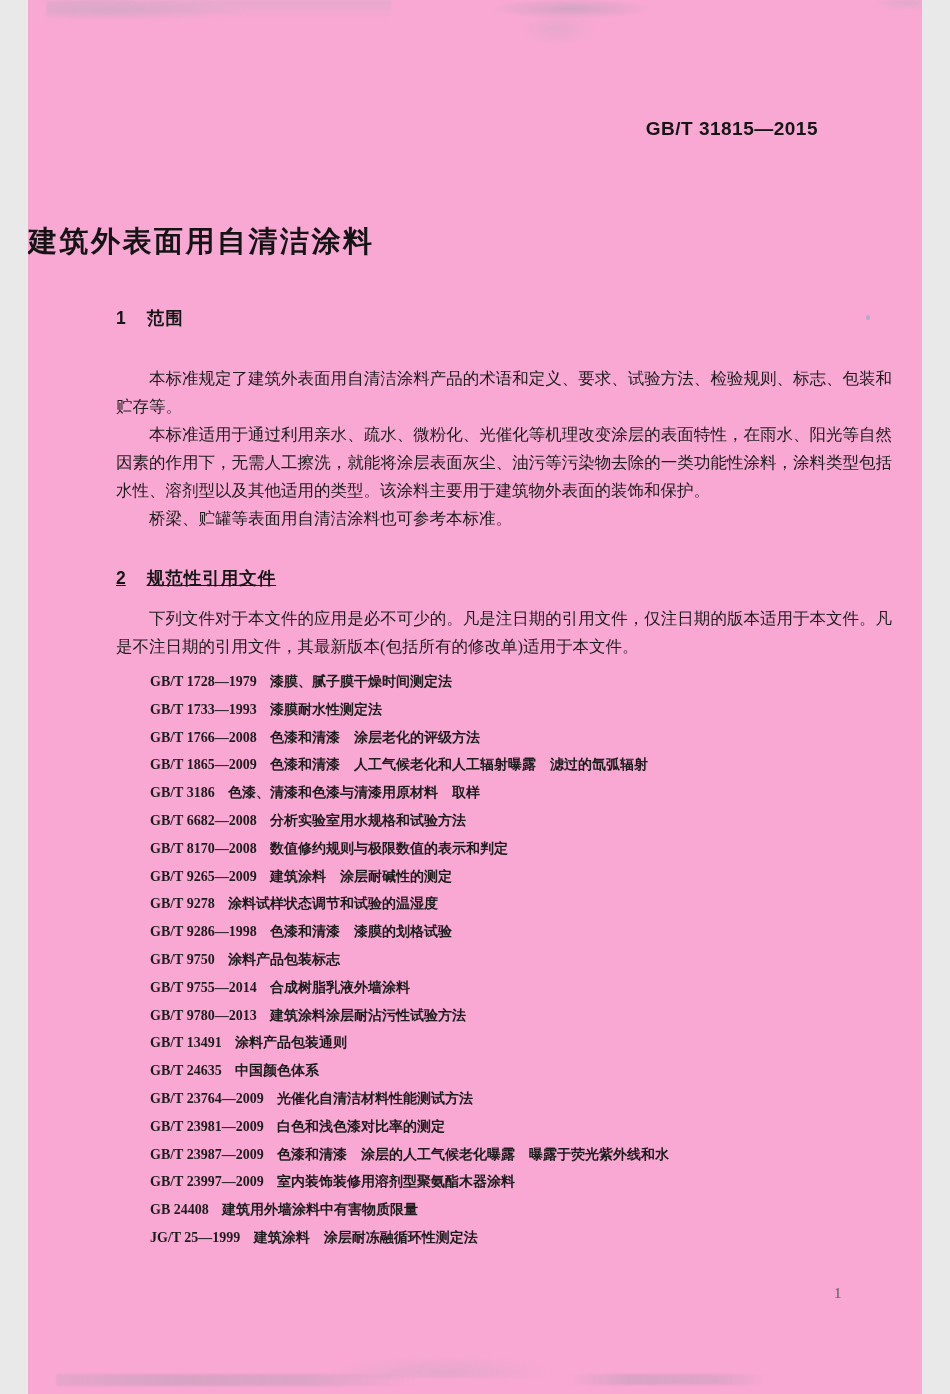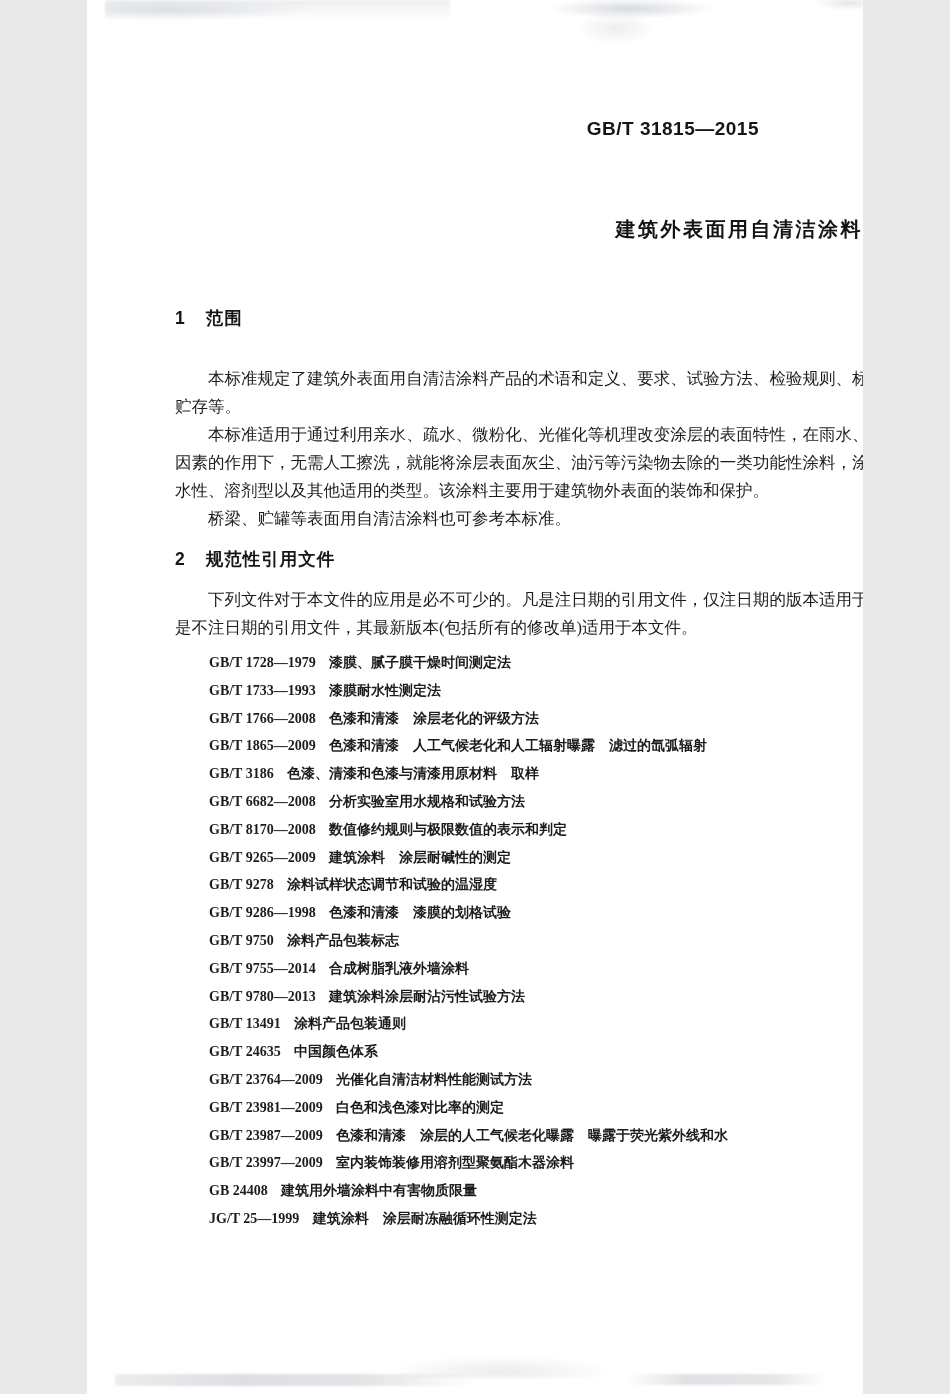--- a/index.html
+++ b/index.html
@@ -1,20 +1,20 @@
 <!DOCTYPE html>
 <html lang="zh"><head>
 <meta charset="utf-8">
 <style>
   html,body{margin:0;padding:0;background:#e9e9e9;}
   .page{
     position:relative;
-    width:776px;height:1394px;
+    width:894px;height:1394px;
     margin:0 auto;
-    background:#ffffff;
+    background:#f9a8d4;
     overflow:hidden;
     color:#1c1c1c;
     font-family:"Liberation Serif", serif;
   }
   
   .smudge{position:absolute;pointer-events:none;}
   .smudge-topleft{
     left:18px;top:0;width:345px;height:34px;
     background:
       radial-gradient(ellipse 60% 45% at 18% 30%, rgba(158,166,176,.30), rgba(158,166,176,0) 70%),
@@ -54,37 +54,37 @@
   }
   
   .doc-number{
     position:absolute;top:118px;right:104px;
     font-family:"Liberation Sans", sans-serif;
     font-weight:700;font-size:19px;letter-spacing:.5px;
     color:#151515;
   }
   .doc-title{
     position:absolute;top:203px;left:0;width:100%;
-    text-align:right;
+    text-align:left;
     font-family:"Liberation Sans", sans-serif;
-    font-weight:700;font-size:20px;letter-spacing:2.5px;
+    font-weight:700;font-size:29px;letter-spacing:2.5px;
     color:#141414;
   }
   .content{
     position:absolute;top:300px;left:88px;width:776px;
   }
   .sec-heading{
     margin:0;
     font-family:"Liberation Sans", sans-serif;
     font-weight:700;font-size:17.5px;letter-spacing:1px;
     color:#161616;
   }
   .sec-heading .sec-num{margin-right:1.2em;letter-spacing:0;}
   .sec-heading--first{padding-top:6px;}
-  .sec-heading--second{margin-top:14px;}
+  .sec-heading--second{margin-top:33px;text-decoration:underline;}
   .body-para{
     margin:0;
     text-indent:2em;
     font-size:16.5px;line-height:28px;
     text-align:justify;
     color:#1c1c1c;
   }
   .body-para--lead{margin-top:35px;font-family:Liberation Serif, serif;}
   .body-para--after-head{margin-top:15px;}
   .ref-list{margin-top:7px;padding-left:34px;}

